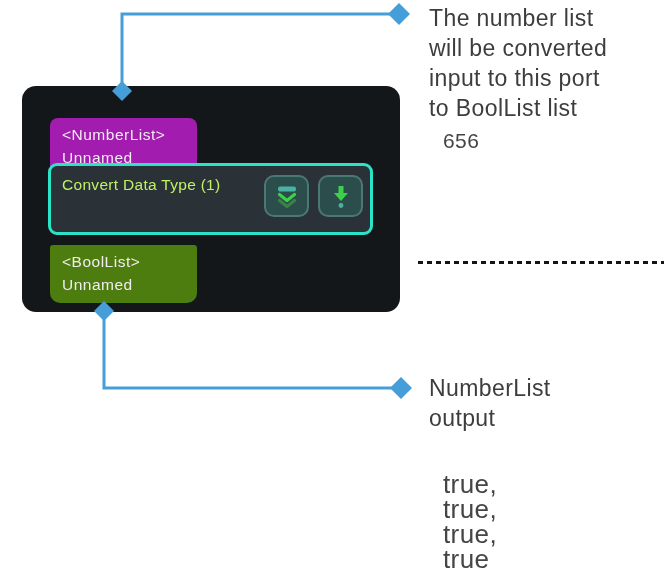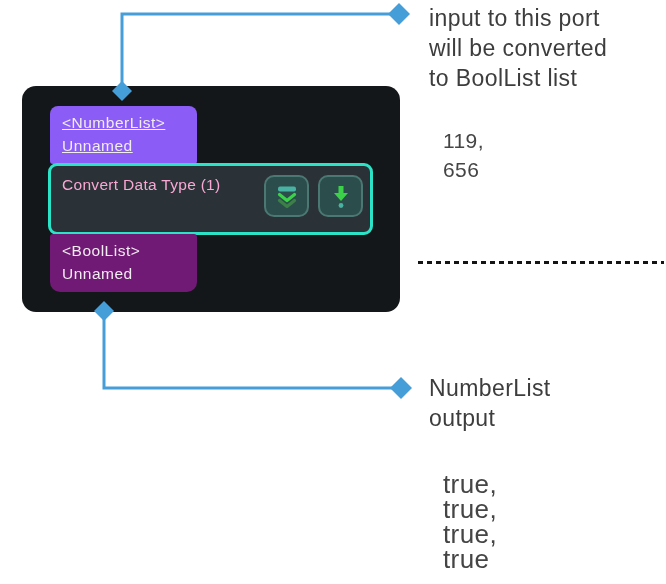--- a/index.html
+++ b/index.html
@@ -11,30 +11,30 @@
 
   .node {
     position:absolute; left:22px; top:86px; width:378px; height:226px;
     background:#141719; border-radius:14px; z-index:1;
   }
   .port {
     position:absolute; left:28px; width:147px; height:58px;
     color:#f1ecef; font-size:15.5px; line-height:23px; letter-spacing:0.5px;
     padding:5px 0 0 12px; box-sizing:border-box; z-index:2;
   }
-  .port-in  { top:20px;  background:#8b5cf6; border-radius:8px 8px 3px 3px;text-decoration:underline; }
-  .port-out { top:148px; background:#701a75; border-radius:3px 3px 10px 10px; }
+  .port-in  { top:32px;  background:#a21caf; border-radius:8px 8px 3px 3px; }
+  .port-out { top:159px; background:#4d7c0f; border-radius:3px 3px 10px 10px; }
 
   .step {
     position:absolute; left:26px; top:77px; width:325px; height:72px;
     background:#2a3137; border:3px solid #2be3c7; border-radius:9px;
     box-sizing:border-box; z-index:2;
   }
   .step-title {
-    position:absolute; left:11px; top:10px; color:#f9a8d4;
+    position:absolute; left:11px; top:10px; color:#bef264;
     font-size:15.5px; letter-spacing:0.3px; white-space:nowrap;
   }
   .btn {
     position:absolute; top:9px; width:45px; height:42px;
     background:#2b4e4c; border:2px solid #4c7873; border-radius:10px;
     box-sizing:border-box; display:flex; align-items:center; justify-content:center;
     cursor:pointer;
   }
   .btn1 { left:213px; }
   .btn2 { left:267px; }
@@ -92,27 +92,27 @@
     </div>
 
     <div class="port port-out">
       <div>&lt;BoolList&gt;</div>
       <div>Unnamed</div>
     </div>
 
   </div>
 
   <div class="heading h1">
+    <div>The number list</div>
+    <div>will be converted</div>
     <div>input to this port</div>
-    <div>will be converted</div>
     <div>to BoolList list</div>
   </div>
 
   <div class="values v1">
-    <div>119,</div>
     <div>656</div>
   </div>
 
   <div class="divider"></div>
 
   <div class="heading h2">
     <div>NumberList</div>
     <div>output</div>
   </div>
 

